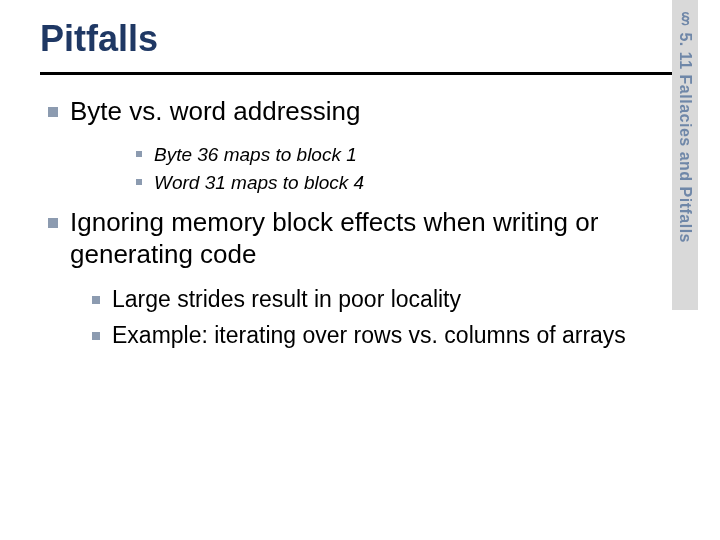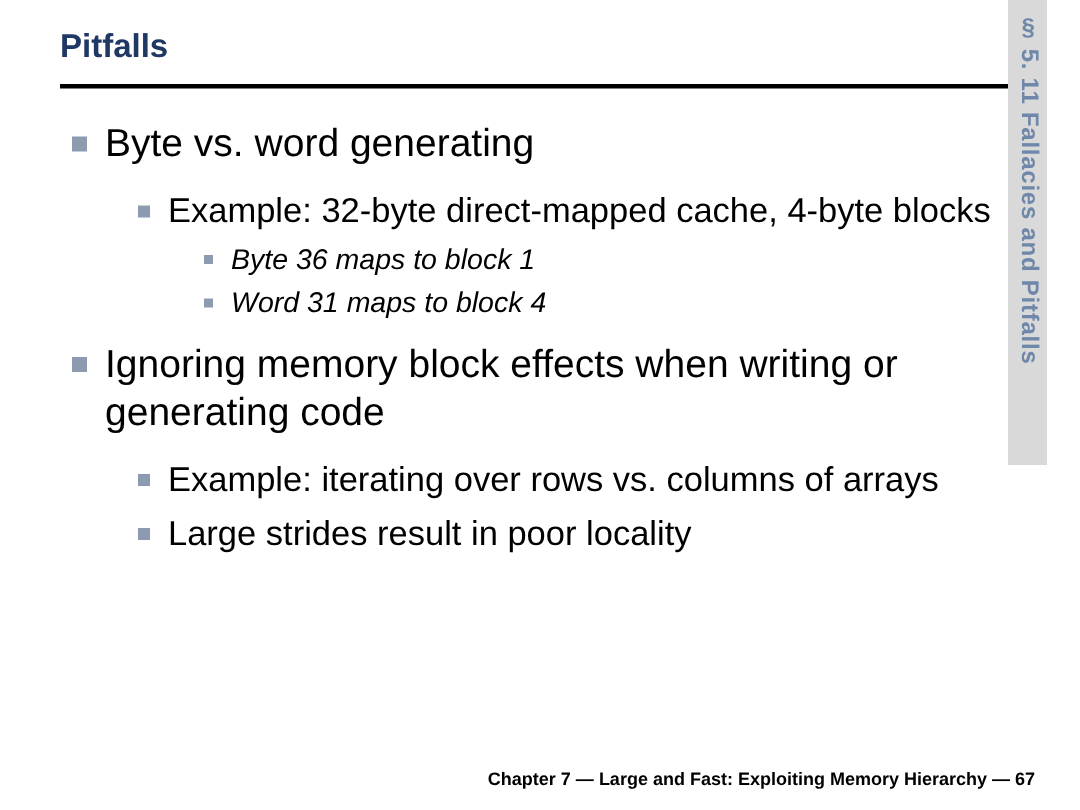--- a/index.html
+++ b/index.html
@@ -12,21 +12,21 @@
   .slide {
     width: 720px;
     height: 540px;
     position: relative;
     background: #fff;
   }
   .title-region {
     padding: 18px 0 6px 40px;
   }
   .title {
-    font-size: 22px;
+    font-size: 36px;
     font-weight: bold;
     color: #1f3864;
   }
   .title-underline {
     margin-top: 6px;
     height: 3px;
     background: #000;
     width: 640px;
     margin-left: 40px;
   }
@@ -125,54 +125,49 @@
   <div class="title-region">
     <div class="title">Pitfalls</div>
   </div>
   <div class="title-underline"></div>
 
   <div class="content">
     <ul class="lvl1">
 
       <li>
         <span class="bullet"></span>
-        <span class="txt">Byte vs. word generating</span>
+        <span class="txt">Byte vs. word addressing</span>
       </li>
 
       <ul class="lvl2">
-        <li>
-          <span class="bullet sm"></span>
-          <span class="txt">Example: 32-byte direct-mapped cache, 4-byte blocks</span>
-        </li>
         <ul class="lvl3">
           <li>
             <span class="bullet xs"></span>
             <span class="txt">Byte 36 maps to block 1</span>
           </li>
           <li>
             <span class="bullet xs"></span>
             <span class="txt">Word 31 maps to block 4</span>
           </li>
         </ul>
       </ul>
 
       <li>
         <span class="bullet"></span>
         <span class="txt">Ignoring memory block effects when writing or generating code</span>
       </li>
 
       <ul class="lvl2">
         <li>
           <span class="bullet sm"></span>
-          <span class="txt">Example: iterating over rows vs. columns of arrays</span>
+          <span class="txt">Large strides result in poor locality</span>
         </li>
         <li>
           <span class="bullet sm"></span>
-          <span class="txt">Large strides result in poor locality</span>
+          <span class="txt">Example: iterating over rows vs. columns of arrays</span>
         </li>
       </ul>
 
     </ul>
   </div>
 
-  <div class="footer">Chapter 7 — Large and Fast: Exploiting Memory Hierarchy — 67</div>
 
 </div>
 
 </body></html>

